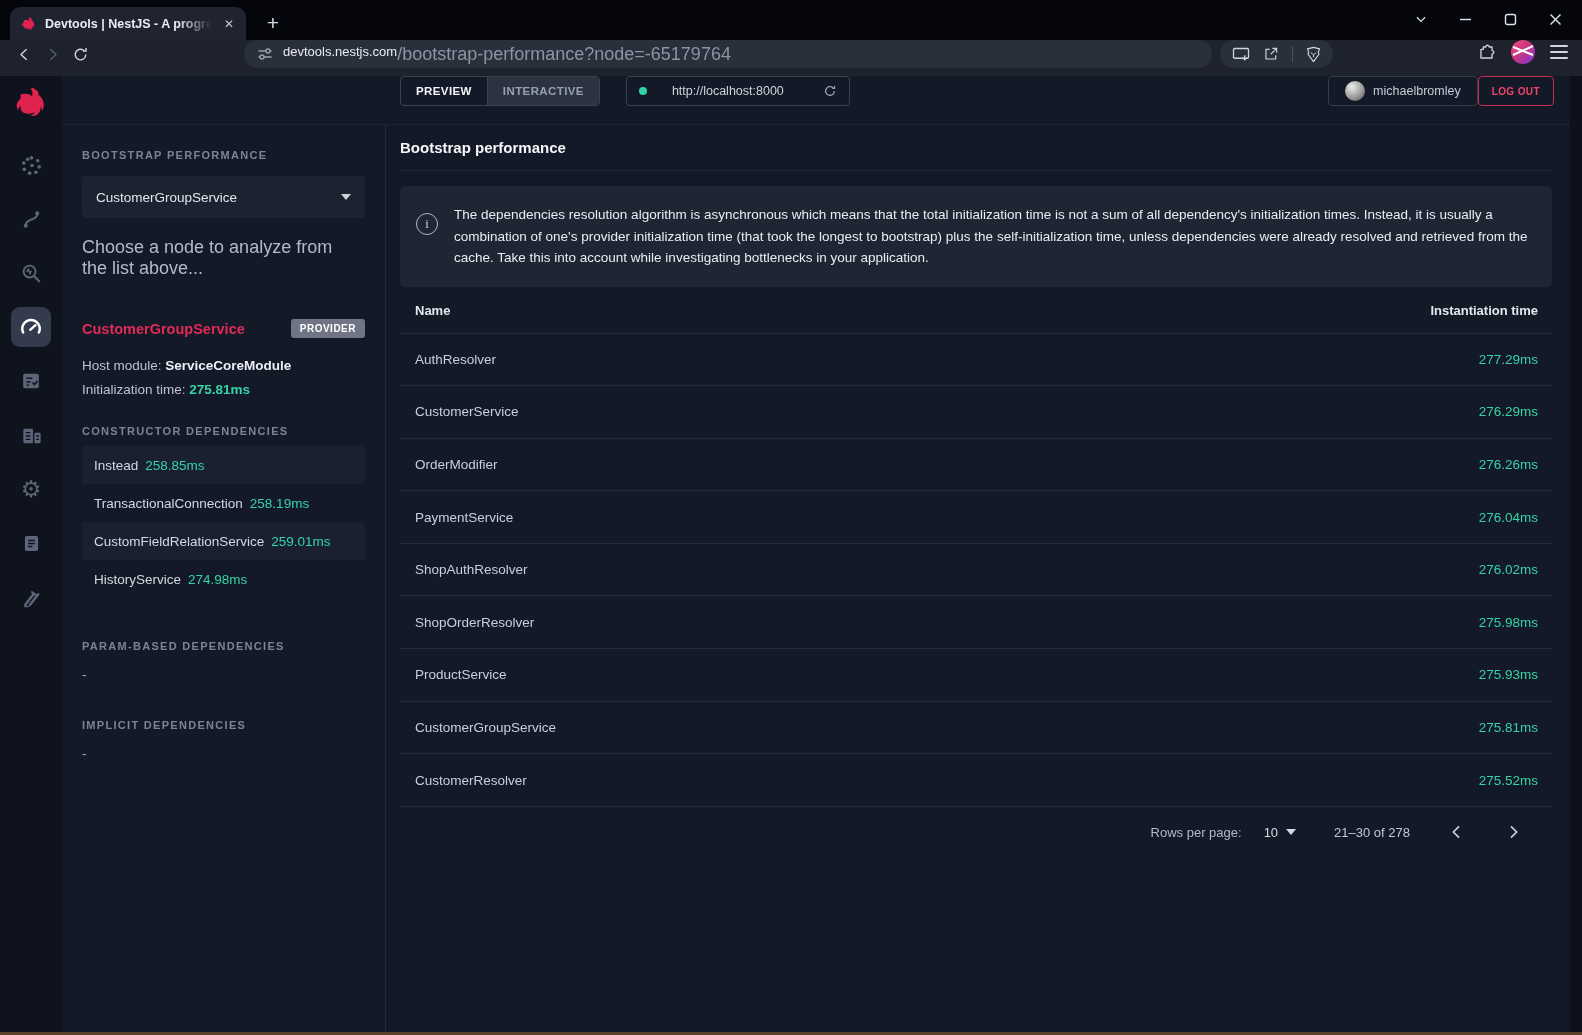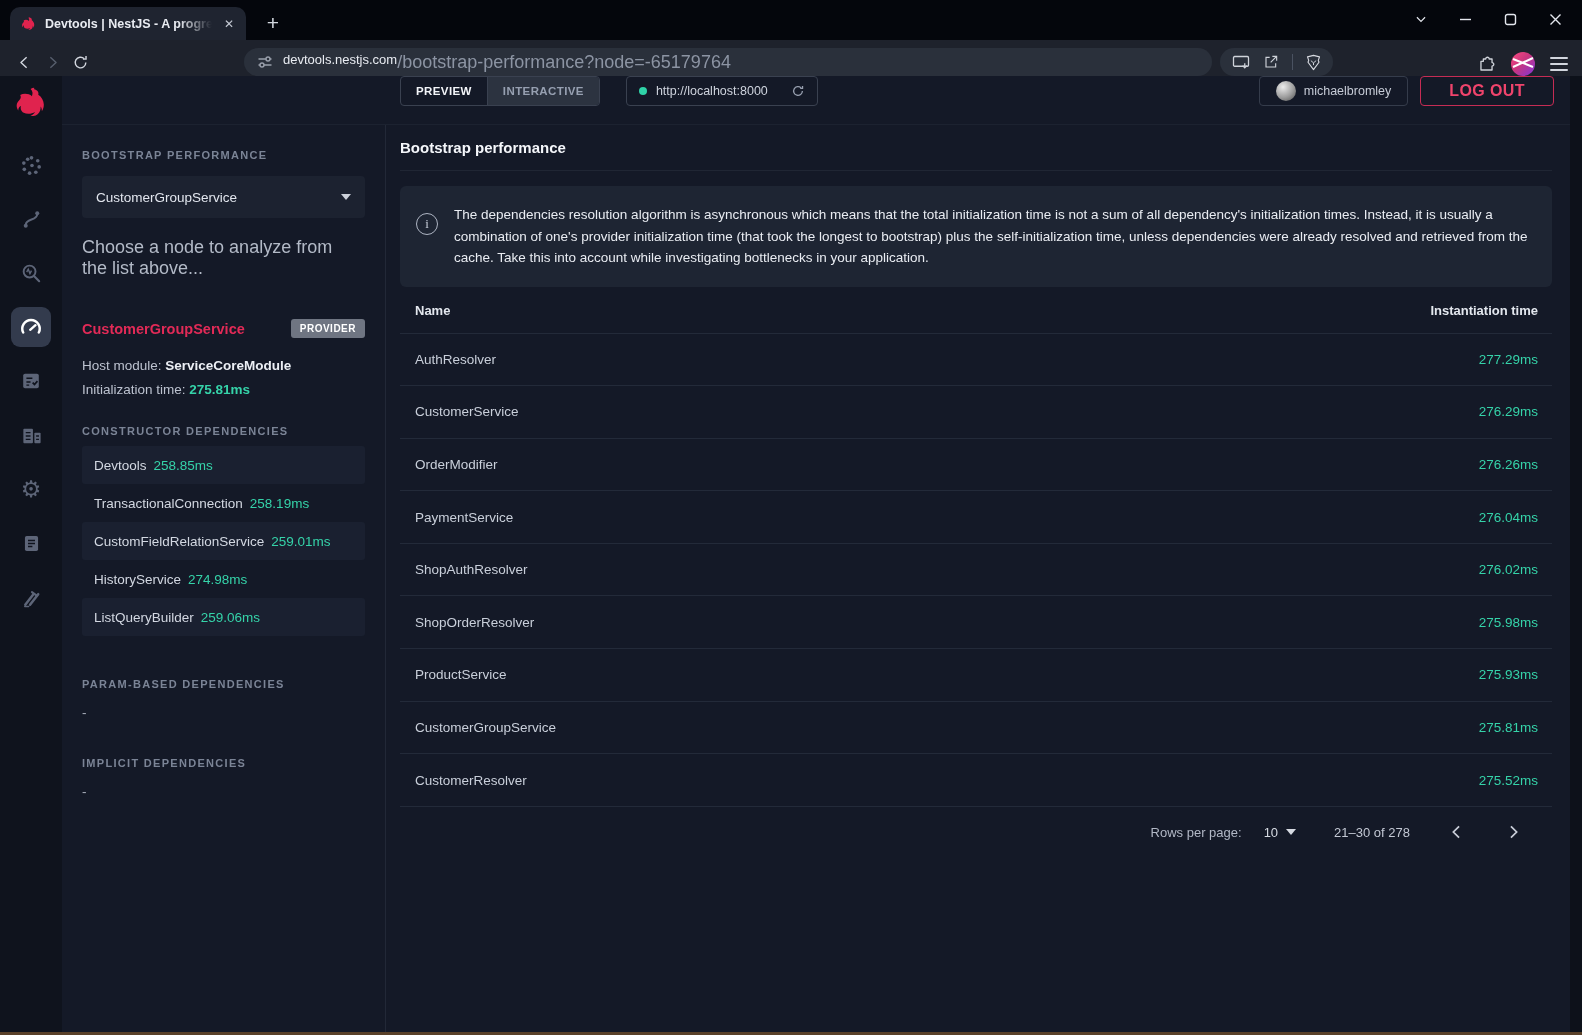--- a/index.html
+++ b/index.html
@@ -14,21 +14,21 @@
   .favicon{width:17px;height:17px;flex:none}
   .tab-title{flex:1;font-size:12.5px;font-weight:700;color:#e9ecf2;white-space:nowrap;overflow:hidden;
     -webkit-mask-image:linear-gradient(90deg,#000 80%,transparent);mask-image:linear-gradient(90deg,#000 80%,transparent)}
   .tab-close{width:18px;height:18px;display:flex;align-items:center;justify-content:center;color:#c4c9d3;font-size:12px;border-radius:4px;flex:none}
   .newtab{width:30px;height:30px;margin:0 0 2px 12px;display:flex;align-items:center;justify-content:center;
     color:#d2d6de;font-size:21px;font-weight:400}
   .wincontrols{position:absolute;right:4px;top:0;height:38px;display:flex;align-items:center}
   .winbtn{width:45px;height:38px;display:flex;align-items:center;justify-content:center;color:#e4e7ee}
 
   
-  .toolbar{height:36px;background:#1e222c;display:flex;align-items:flex-end;padding:0 10px;flex:none}
+  .toolbar{height:36px;background:#1e222c;display:flex;align-items:flex-start;padding:0 10px;flex:none}
   .navbtn{width:28px;height:28px;display:flex;align-items:center;justify-content:center;border-radius:50%}
   .urlbar{margin-left:150px;width:968px;height:28px;background:#2a303b;border-radius:14px;
     display:flex;align-items:center;gap:10px;padding:0 13px;overflow:hidden}
   .url-domain{color:#e8ebf1;font-size:13px;white-space:nowrap}
   .url-path{color:#8c94a3;font-size:18px;white-space:nowrap}
   .toolgroup{margin-left:8px;height:28px;background:#2a303b;border-radius:14px;display:flex;align-items:center;gap:13px;padding:0 12px}
   .vsep{width:1px;height:16px;background:#4a5261}
   .toolright{margin-left:auto;display:flex;align-items:center;gap:15px;padding-right:4px}
   .avatar-browser{width:24px;height:24px;border-radius:50%;background:linear-gradient(135deg,#f0467f 10%,#c9367f 45%,#8e35c9 90%);position:relative;overflow:hidden}
   .avatar-browser svg{position:absolute;inset:0}
@@ -43,28 +43,28 @@
   .rail-btn{width:40px;height:40px;display:flex;align-items:center;justify-content:center;border-radius:9px;color:#5d6578}
   .rail-btn.active{background:#333b4d;color:#fff}
   .glyph{font-size:23px;line-height:1}
 
   .appcol{flex:1;display:flex;flex-direction:column;min-width:0}
   .appheader{height:49px;flex:none;display:flex;border-bottom:1px solid #1c2230;padding-right:16px}
   .toggle{margin-left:338px;height:30px;display:flex;border:1px solid #3a4150;border-radius:4px;overflow:hidden}
   .toggle .t{padding:0 15px;display:flex;align-items:center;font-size:11.5px;font-weight:700;letter-spacing:.4px}
   .t-active{color:#f3f5f9}
   .t-inactive{background:#2c3340;color:#97a0b1;border-left:1px solid #3a4150}
-  .target{margin-left:26px;height:30px;border:1px solid #3a4150;border-radius:4px;display:flex;align-items:center;gap:9px;padding:0 12px}
+  .target{margin-left:26px;height:30px;border:1px solid #3a4150;border-radius:4px;display:flex;align-items:center;gap:25px;padding:0 12px}
   .dot{width:8px;height:8px;border-radius:50%;background:#2fd3a8}
   .target-url{font-size:12.5px;color:#ced3dd}
   .userbox{margin-left:auto;height:30px;border:1px solid #353c4b;border-radius:4px;display:flex;align-items:center;gap:8px;padding:0 16px}
   .avatar-user{width:20px;height:20px;border-radius:50%;background:radial-gradient(circle at 35% 30%,#ececec,#9c9c9c 55%,#4c4c4c)}
   .username{font-size:12.5px;color:#c6cbd6}
-  .logout{margin-left:12px;height:30px;border:1px solid #c62c54;border-radius:4px;display:flex;align-items:center;padding:0 28px;
-    color:#f0446c;font-size:16px;font-weight:700;letter-spacing:.4px}
+  .logout{height:30px;border:1px solid #c62c54;border-radius:4px;display:flex;align-items:center;padding:0 13px;
+    color:#f0446c;font-size:10px;font-weight:700;letter-spacing:.4px}
 
   .appbody{flex:1;display:flex;min-height:0}
 
   
   .panel{width:324px;flex:none;border-right:1px solid #222837;padding:24px 20px 0}
   .sec-title{font-size:11px;font-weight:700;letter-spacing:1.3px;color:#7b8496;text-transform:uppercase}
   .nodeselect{margin-top:15px;height:42px;background:#1c2230;border-radius:4px;display:flex;align-items:center;
     justify-content:space-between;padding:0 14px;font-size:13.5px;color:#e2e6ee}
   .caret{width:0;height:0;border-left:5px solid transparent;border-right:5px solid transparent;border-top:6px solid #ccd1da}
   .hint{margin-top:19px;font-size:18px;line-height:21px;color:#b3bac7;width:252px}
@@ -336,43 +336,39 @@
             <span class="nodename">CustomerGroupService</span>
             <span class="badge">PROVIDER</span>
           </div>
           <div class="kv"><span>Host module: </span><b>ServiceCoreModule</b></div>
           <div class="kv"><span>Initialization time: </span><span class="teal">275.81ms</span></div>
 
           <div class="sec-title deps-title">CONSTRUCTOR DEPENDENCIES</div>
           <div class="deplist">
 
               <div class="dep-item">
-                <span>Devtools</span>
+                <span>Instead</span>
                 <span class="teal">258.85ms</span>
               </div>
 
               <div class="dep-item">
                 <span>TransactionalConnection</span>
                 <span class="teal">258.19ms</span>
               </div>
 
               <div class="dep-item">
                 <span>CustomFieldRelationService</span>
                 <span class="teal">259.01ms</span>
               </div>
 
               <div class="dep-item">
                 <span>HistoryService</span>
                 <span class="teal">274.98ms</span>
               </div>
 
-              <div class="dep-item">
-                <span>ListQueryBuilder</span>
-                <span class="teal">259.06ms</span>
-              </div>
             </div>
 
           <div class="sec-title gap-lg">PARAM-BASED DEPENDENCIES</div>
           <div class="dash">-</div>
 
           <div class="sec-title gap-md">IMPLICIT DEPENDENCIES</div>
           <div class="dash">-</div>
         </div>
 
         <div class="main">

